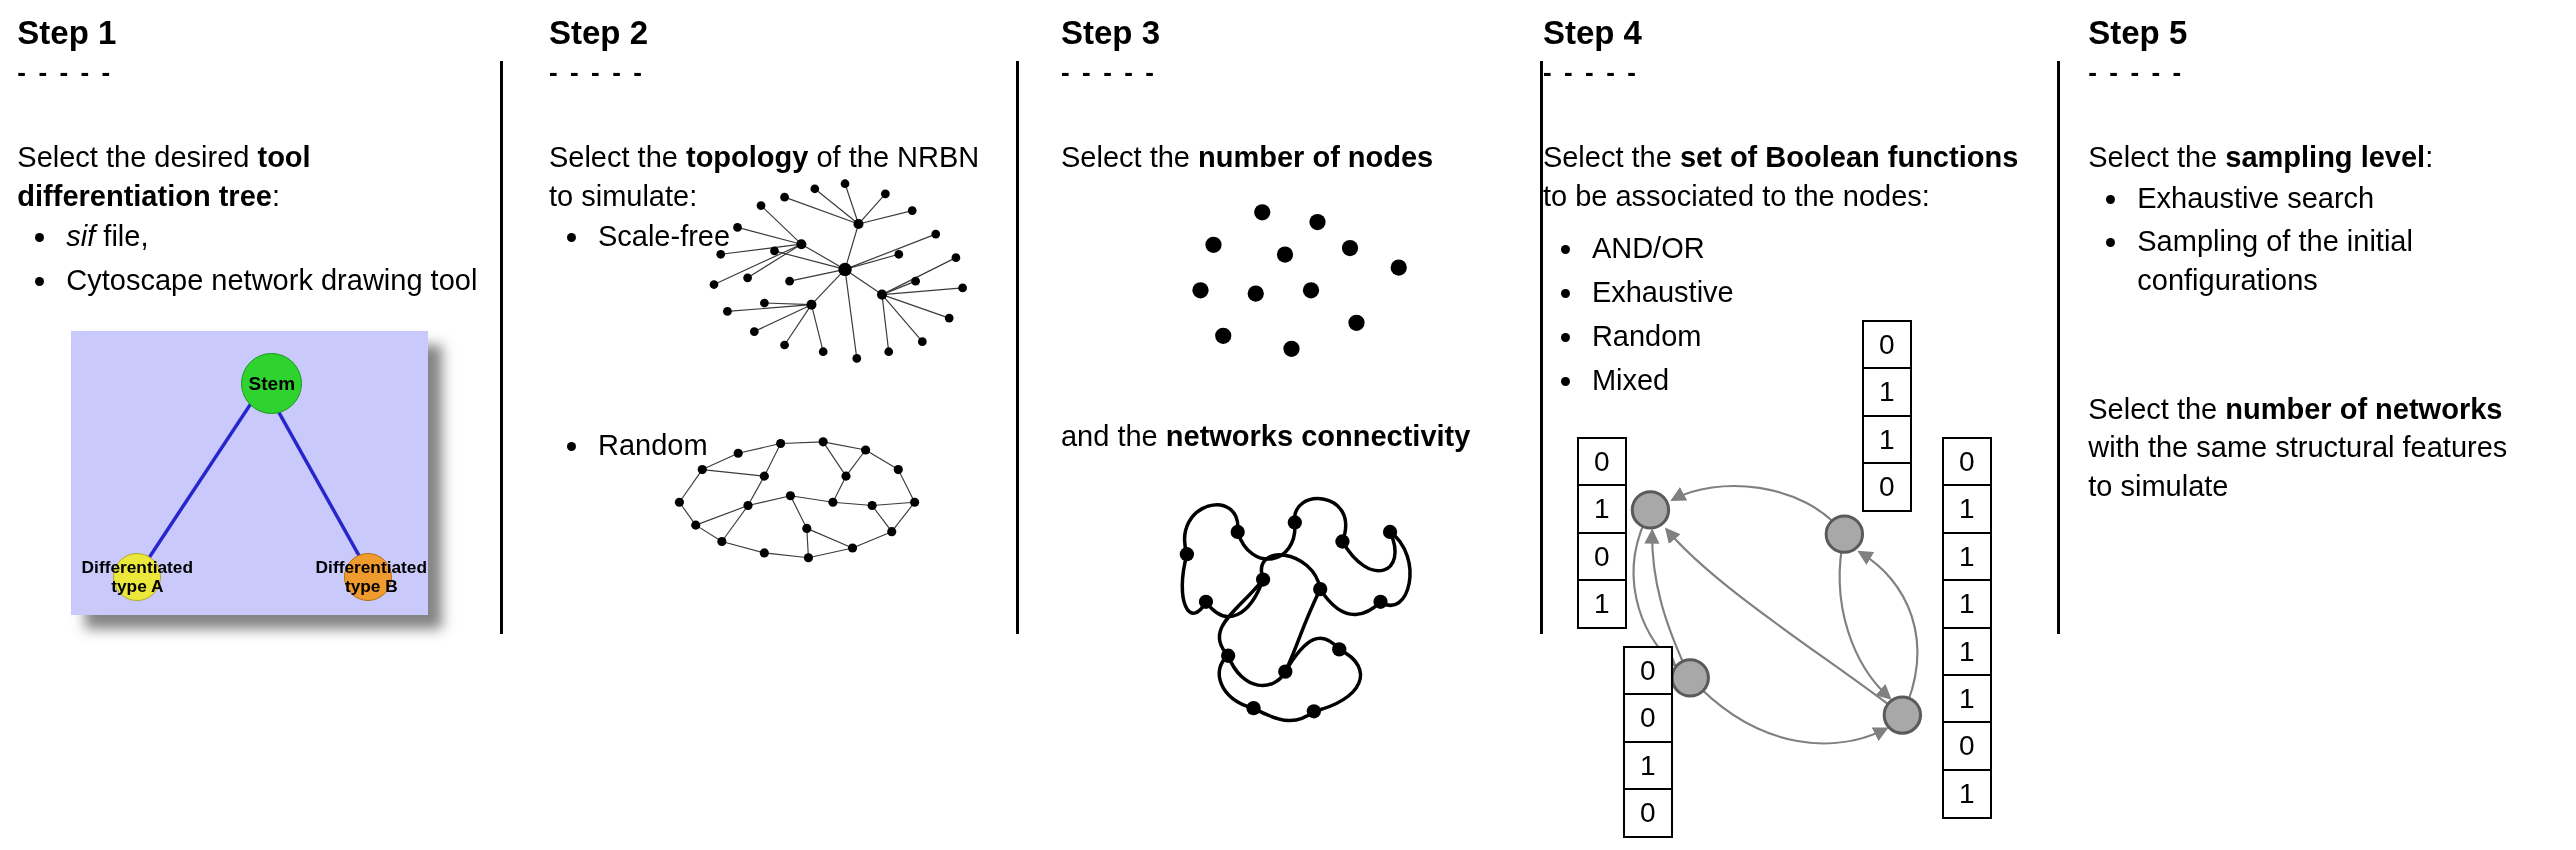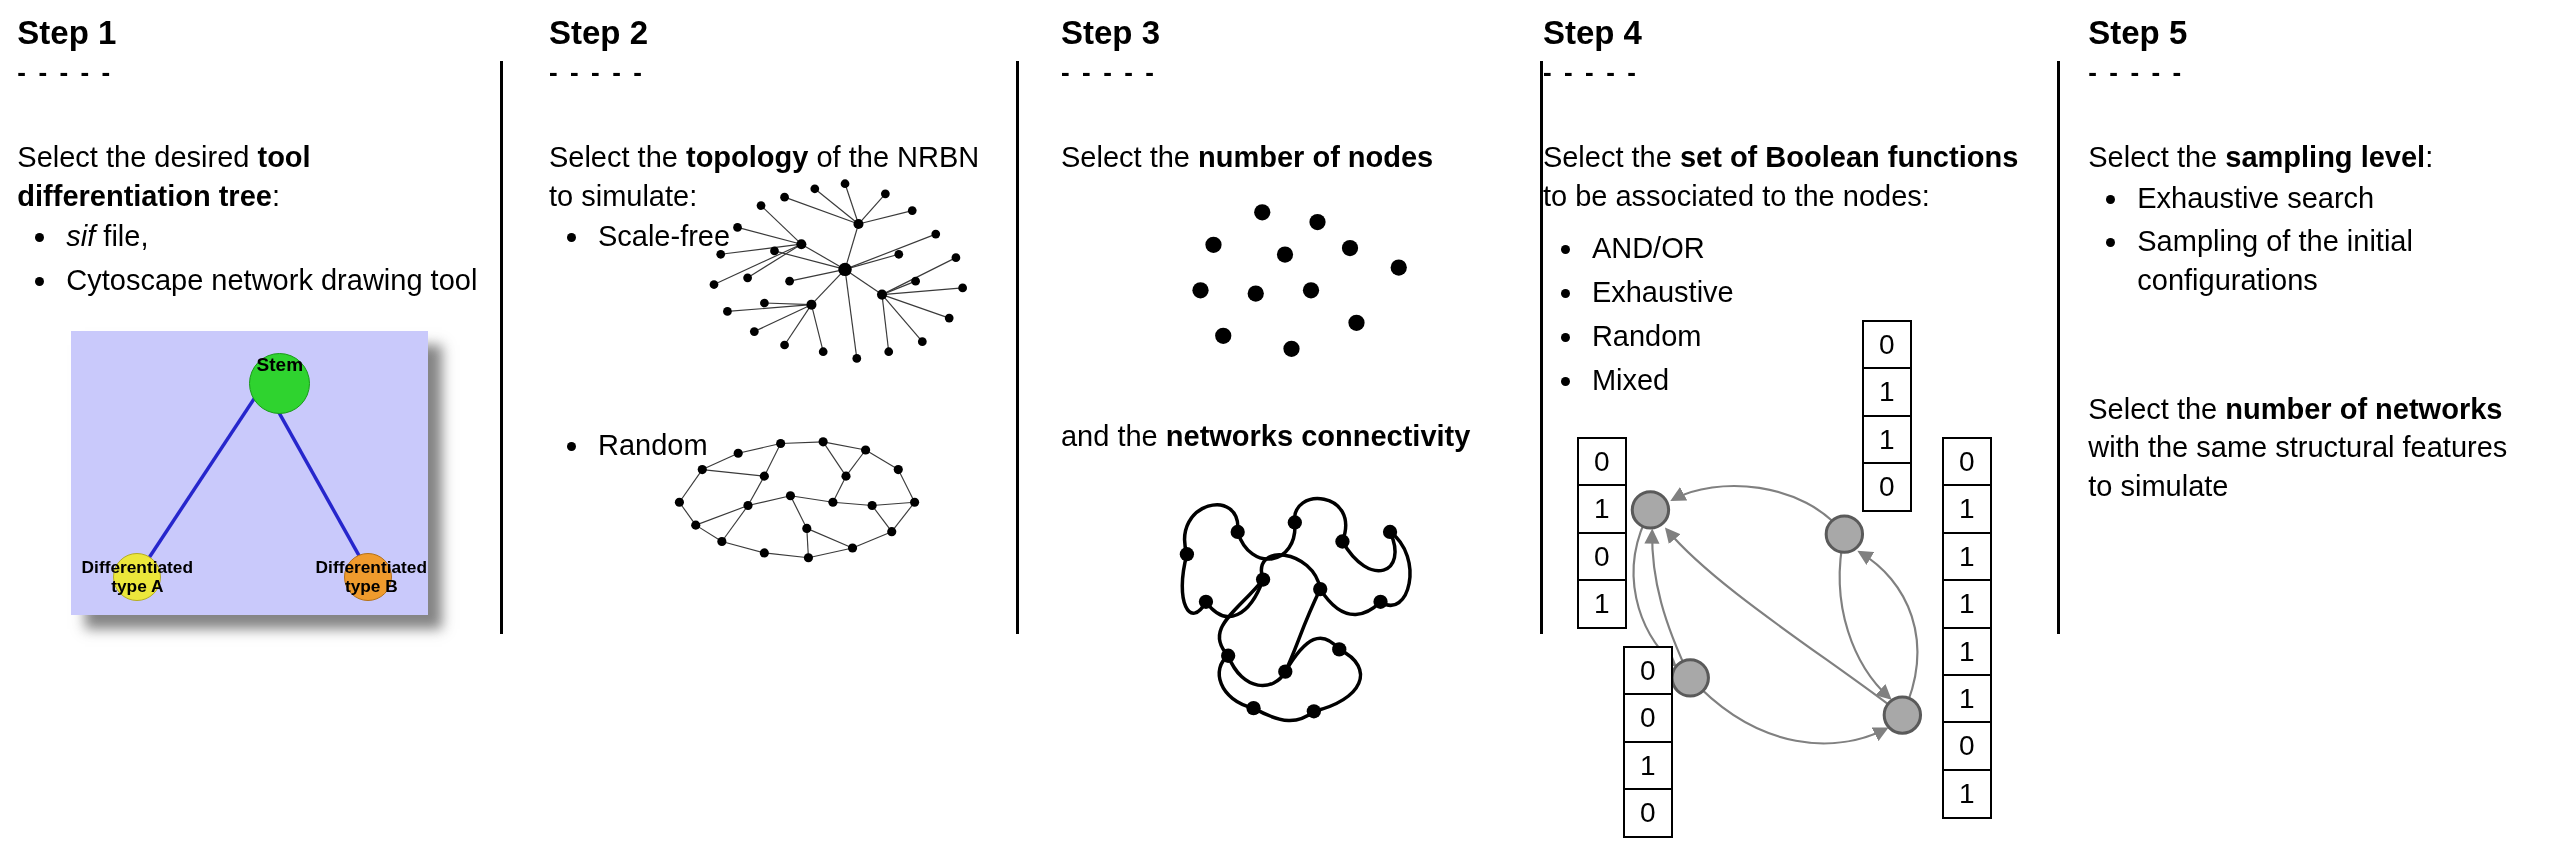--- a/index.html
+++ b/index.html
@@ -20,22 +20,22 @@
   .body { font-size:29px; line-height:1.33; }
   .bullets { font-size:29px; line-height:1.33; list-style:disc outside; padding-left:42px; margin-top:2px; }
   .bullets li { padding-left:7px; margin-bottom:5.2px; }
 
   
   .tree-fig { position:relative; width:357px; height:284px; background:#c9c9fb;
               margin:31px 0 0 54px; box-shadow:14px 14px 12px rgba(110,110,110,0.85); }
   .tree-lines { position:absolute; left:0; top:0; }
   .tree-lines line { stroke:#2626cc; stroke-width:4; }
   .tnode { position:absolute; border-radius:50%; }
-  .stem  { width:61px; height:61px; left:178px; top:22.5px; background:#2fd32f; border:1.7px solid #1a9a1a;
-           display:flex; justify-content:center; font-size:19px; font-weight:bold; }
+  .stem  { width:61px; height:61px; left:170px; top:22.5px; background:#2fd32f; border:1.7px solid #1a9a1a;
+           display:flex; align-items:center; justify-content:center; font-size:19px; font-weight:bold; }
   .typea { width:48px; height:48px; left:42px;  top:222px; background:#ece73b; border:1.7px solid #b5ad22; }
   .typeb { width:48px; height:48px; left:273px; top:222px; background:#ef9b2d; border:1.7px solid #b57117; }
   .tlabel { position:absolute; width:156px; text-align:center; font-size:17.3px; font-weight:bold; line-height:1.15; }
   .la { left:-12px; top:227px; }
   .lb { left:222px; top:227px; }
 
   
   .sf-net  { position:absolute; left:194px; top:177px; }
   .rnd-net { position:absolute; left:147px; top:417px; }
   .netline { stroke:#3a3a3a; stroke-width:0.7; }

